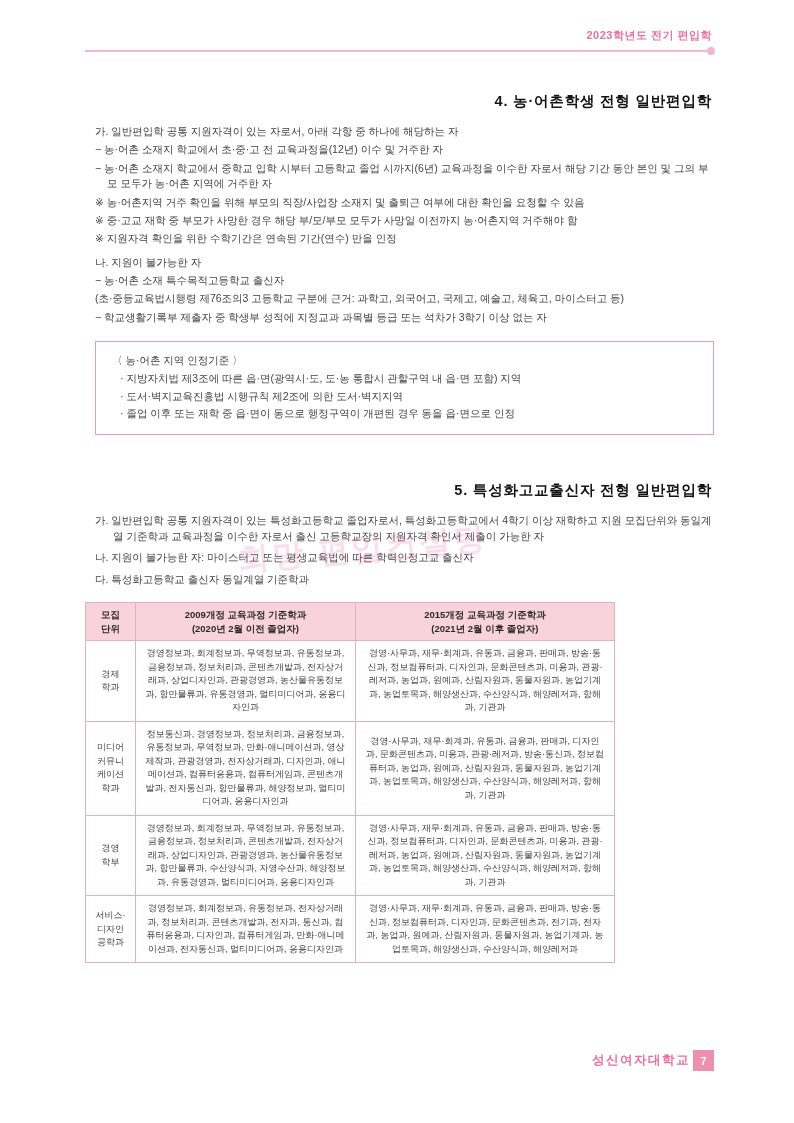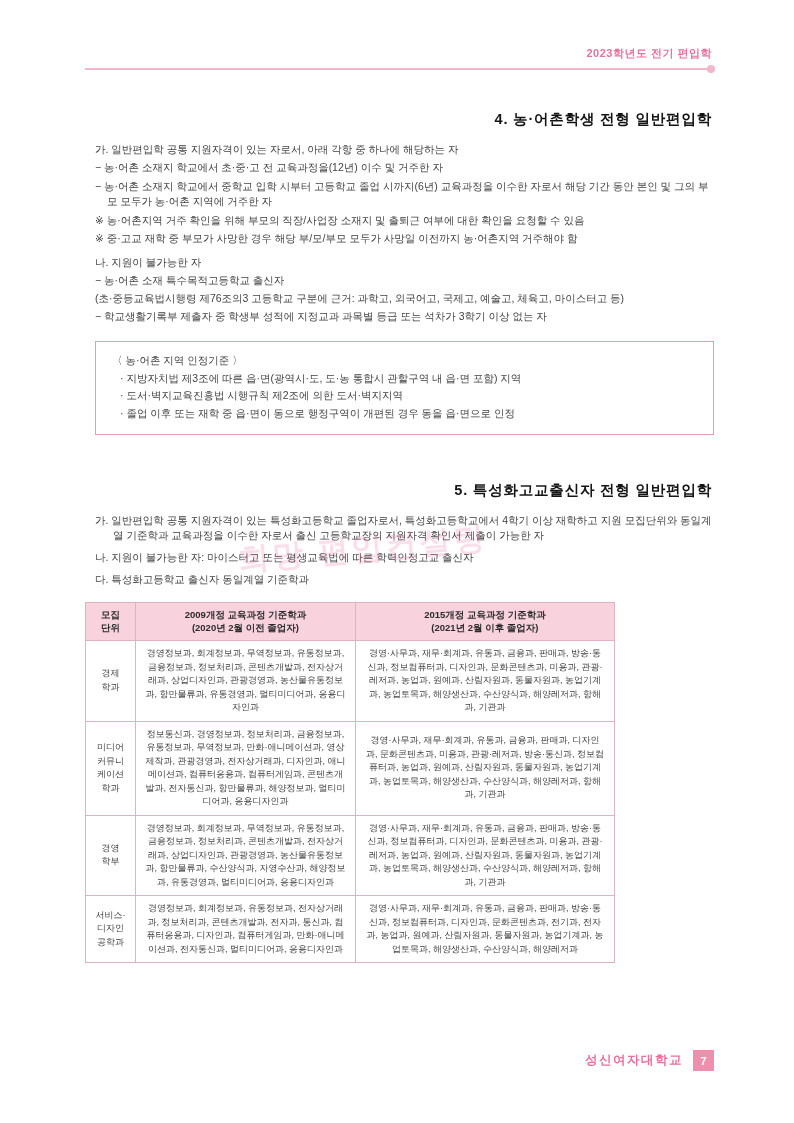--- a/index.html
+++ b/index.html
@@ -8,21 +8,21 @@
     position: relative;
     width: 794px;
     height: 1123px;
     margin: 0 auto;
     background: #ffffff;
     font-family: "Liberation Sans", "DejaVu Sans", sans-serif;
     color: #3d3d3d;
     overflow: hidden;
   }
   
-  .page-header { padding: 46px 82px 0 85px; }
+  .page-header { padding: 28px 82px 0 85px; }
   .header-title {
     text-align: right;
     color: #e8719f;
     font-size: 11px;
     font-weight: bold;
     letter-spacing: 0.5px;
     margin-bottom: 7px;
   }
   .header-rule { position: relative; height: 2px; background: #f2b7ca; }
   .header-dot {
@@ -92,21 +92,21 @@
   col.c-unit { width: 55px; }
   col.c-2009 { width: 262px; }
   col.c-2015 { width: 310px; }
   
   .page-footer {
     position: absolute;
     right: 80px;
     bottom: 52px;
     display: flex;
     align-items: center;
-    gap: 10px;
+    gap: 3px;
   }
   .school-name { color: #e8719f; font-weight: bold; font-size: 12.5px; letter-spacing: 1.5px; }
   .page-num {
     display: inline-flex;
     width: 21px; height: 21px;
     background: #ee8fae;
     color: #ffffff;
     font-weight: bold;
     font-size: 11.5px;
     align-items: center;
@@ -141,20 +141,21 @@
   <div class="watermark">희망 편입컨설팅</div>
 
   <h2 class="sec-title">4. 농·어촌학생 전형 일반편입학</h2>
 
   <div class="body-block">
     <p class="lvl1">가. 일반편입학 공통 지원자격이 있는 자로서, 아래 각항 중 하나에 해당하는 자</p>
     <p class="lvl2">− 농·어촌 소재지 학교에서 초·중·고 전 교육과정을(12년) 이수 및 거주한 자</p>
     <p class="lvl2">− 농·어촌 소재지 학교에서 중학교 입학 시부터 고등학교 졸업 시까지(6년) 교육과정을 이수한 자로서 해당 기간 동안 본인 및 그의 부모 모두가 농·어촌 지역에 거주한 자</p>
     <p class="lvl2">※ 농·어촌지역 거주 확인을 위해 부모의 직장/사업장 소재지 및 출퇴근 여부에 대한 확인을 요청할 수 있음</p>
     <p class="lvl2">※ 중·고교 재학 중 부모가 사망한 경우 해당 부/모/부모 모두가 사망일 이전까지 농·어촌지역 거주해야 함</p>
+    <p class="lvl2">※ 지원자격 확인을 위한 수학기간은 연속된 기간(연수) 만을 인정</p>
     <p class="lvl1 gap-top">나. 지원이 불가능한 자</p>
     <p class="lvl2">− 농·어촌 소재 특수목적고등학교 출신자</p>
     <p class="lvl3">(초·중등교육법시행령 제76조의3 고등학교 구분에 근거: 과학고, 외국어고, 국제고, 예술고, 체육고, 마이스터고 등)</p>
     <p class="lvl2">− 학교생활기록부 제출자 중 학생부 성적에 지정교과 과목별 등급 또는 석차가 3학기 이상 없는 자</p>
   </div>
 
   <div class="note-box">
     <p class="box-title">〈 농·어촌 지역 인정기준 〉</p>
     <p class="box-line">· 지방자치법 제3조에 따른 읍·면(광역시·도, 도·농 통합시 관할구역 내 읍·면 포함) 지역</p>
     <p class="box-line">· 도서·벽지교육진흥법 시행규칙 제2조에 의한 도서·벽지지역</p>

